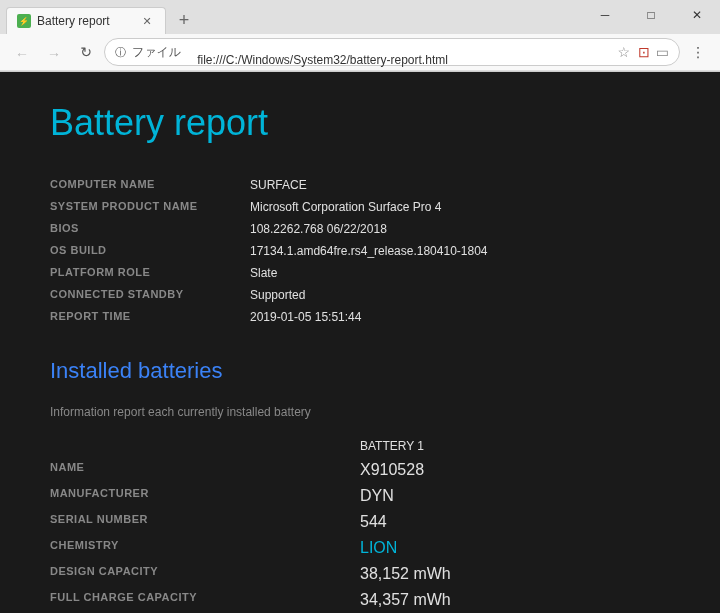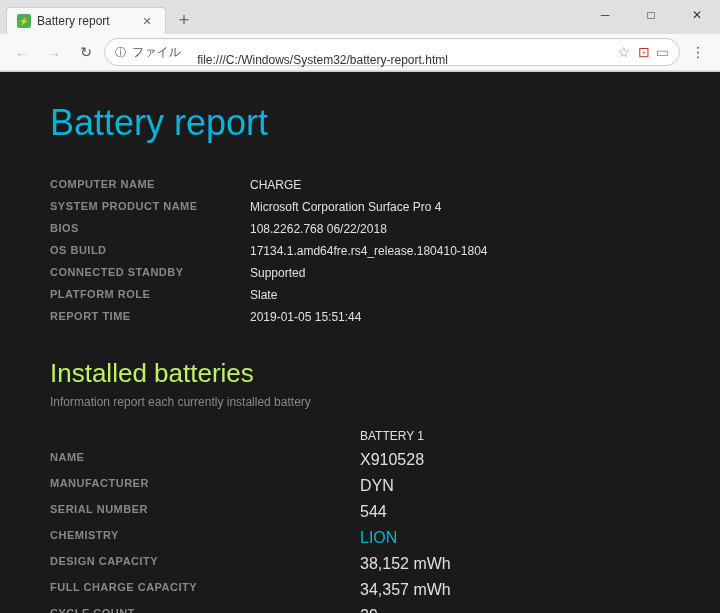--- a/index.html
+++ b/index.html
@@ -28,21 +28,21 @@
     .page-content { background: #1a1a1a; width: 720px; height: 541px; overflow-y: auto; padding: 30px 50px; }
 
     .page-title { font-size: 36px; font-weight: 300; color: #00b4d8; margin-bottom: 30px; }
 
     .info-section { margin-bottom: 30px; }
     .info-table { width: 100%; border-collapse: collapse; }
     .info-table tr td { padding: 4px 0; vertical-align: top; font-size: 12px; }
     .info-table tr td:first-child { color: #888; font-size: 11px; font-weight: 600; letter-spacing: 0.5px; width: 200px; padding-right: 20px; text-transform: uppercase; }
     .info-table tr td:last-child { color: #e0e0e0; }
 
-    .section-title { font-size: 26px; font-weight: 400; color: #bef264; margin-bottom: 6px; }
+    .section-title { font-size: 22px; font-weight: 400; color: #3b82f6; margin-bottom: 21px; }
     .section-subtitle { font-size: 12px; color: #888; margin-bottom: 16px; }
 
     .battery-section { margin-top: 10px; }
 
     .battery-table { width: 100%; border-collapse: collapse; }
     .battery-table tr td { padding: 4px 0; vertical-align: top; font-size: 16px; }
     .battery-table tr td:first-child { color: #888; font-size: 11px; font-weight: 600; letter-spacing: 0.5px; width: 200px; padding-right: 20px; text-transform: uppercase; }
     .battery-table .col-header { color: #e0e0e0; font-weight: 400; text-transform: none; letter-spacing: 0; font-size: 12px; width: 200px; }
     .battery-table tr td:last-child { color: #e0e0e0; }
   </style>
@@ -96,41 +96,41 @@
 </div>
 
 <div class="page-content">
   <h1 class="page-title">Battery report</h1>
 
   <div class="info-section">
     <table class="info-table">
       <tbody id="system-rows">
           <tr>
             <td>COMPUTER NAME</td>
-            <td>CHARGE</td>
+            <td>SURFACE</td>
           </tr>
           <tr>
             <td>SYSTEM PRODUCT NAME</td>
             <td>Microsoft Corporation Surface Pro 4</td>
           </tr>
           <tr>
             <td>BIOS</td>
             <td>108.2262.768 06/22/2018</td>
           </tr>
           <tr>
             <td>OS BUILD</td>
             <td>17134.1.amd64fre.rs4_release.180410-1804</td>
           </tr>
           <tr>
+            <td>PLATFORM ROLE</td>
+            <td>Slate</td>
+          </tr>
+          <tr>
             <td>CONNECTED STANDBY</td>
             <td>Supported</td>
-          </tr>
-          <tr>
-            <td>PLATFORM ROLE</td>
-            <td>Slate</td>
           </tr>
           <tr>
             <td>REPORT TIME</td>
             <td>2019-01-05  15:51:44</td>
           </tr>
         </tbody>
     </table>
   </div>
 
   <div class="battery-section">

